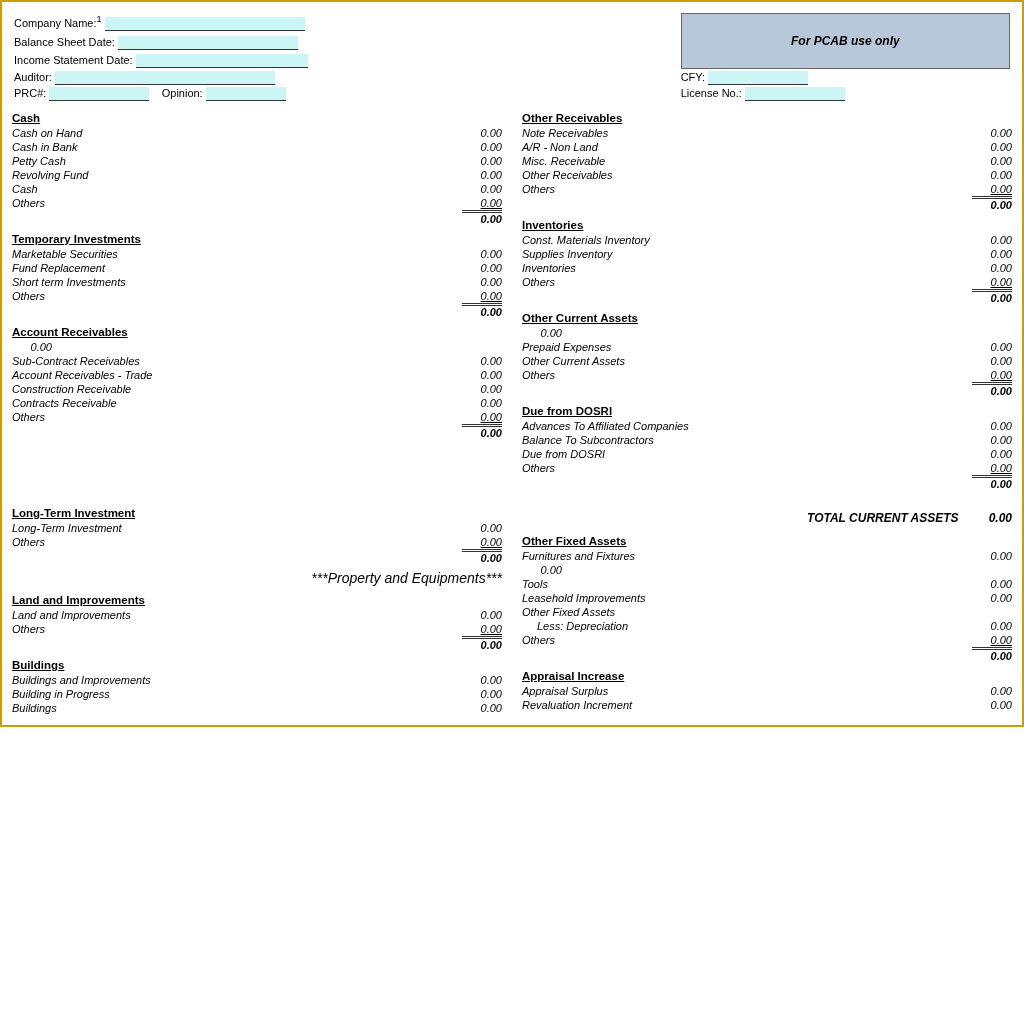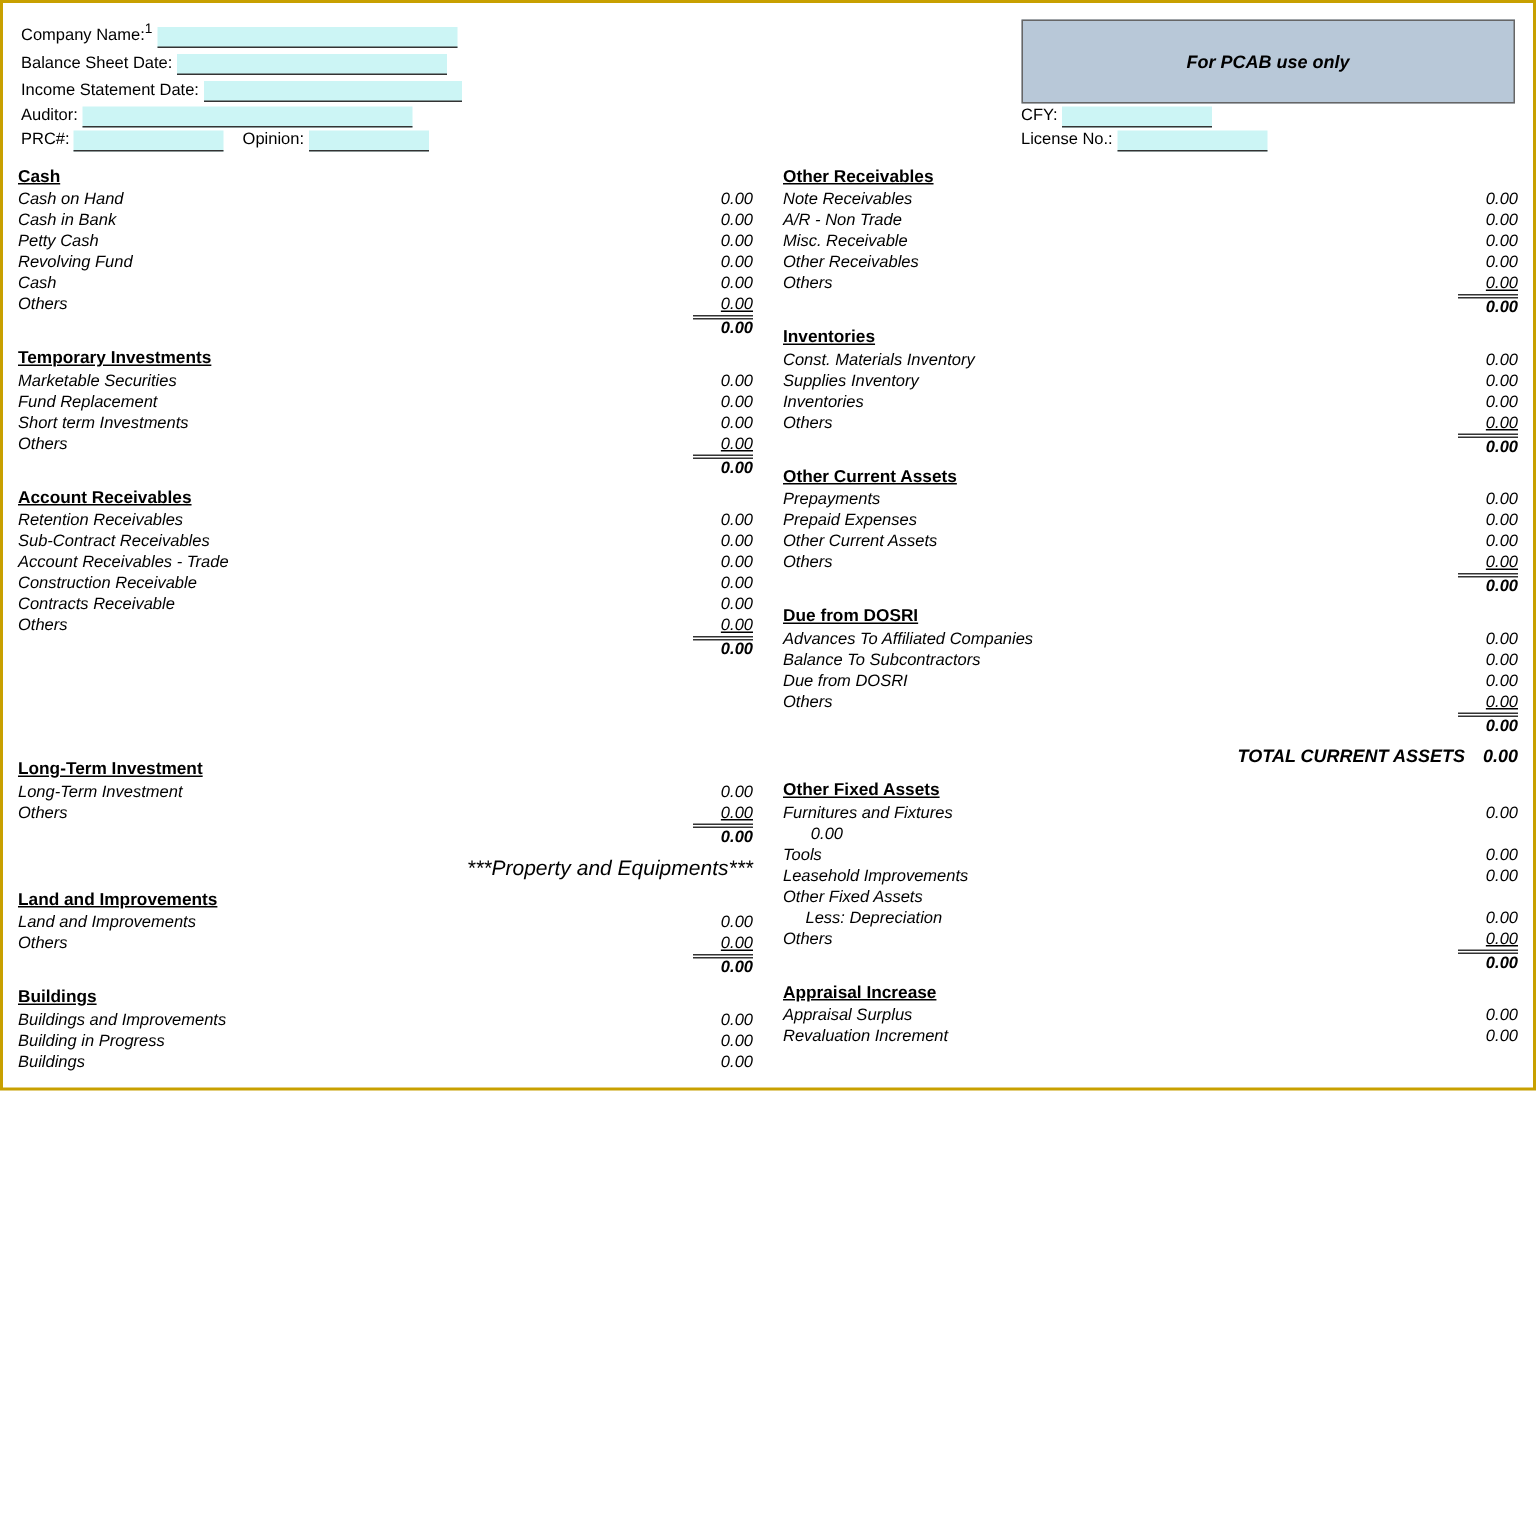--- a/index.html
+++ b/index.html
@@ -207,21 +207,20 @@
     <div class="item-row">
       <span class="item-label">Others</span>
       <span class="item-value underline-val">0.00</span>
     </div>
     <div style="display:flex; justify-content:flex-end;">
       <span class="subtotal-value" style="border-top:3px double #333;">0.00</span>
     </div>
 
     <div class="section-title">Account Receivables</div>
     <div class="item-row">
-      <span class="item-label">Retention Receivables</span>
       <span class="item-value">0.00</span>
     </div>
     <div class="item-row">
       <span class="item-label">Sub-Contract Receivables</span>
       <span class="item-value">0.00</span>
     </div>
     <div class="item-row">
       <span class="item-label">Account Receivables - Trade</span>
       <span class="item-value">0.00</span>
     </div>
@@ -288,21 +287,21 @@
   </div>
 
   <div class="right-col">
 
     <div class="section-title">Other Receivables</div>
     <div class="item-row">
       <span class="item-label">Note Receivables</span>
       <span class="item-value">0.00</span>
     </div>
     <div class="item-row">
-      <span class="item-label">A/R - Non Trade</span>
+      <span class="item-label">A/R - Non Land</span>
       <span class="item-value">0.00</span>
     </div>
     <div class="item-row">
       <span class="item-label">Misc. Receivable</span>
       <span class="item-value">0.00</span>
     </div>
     <div class="item-row">
       <span class="item-label">Other Receivables</span>
       <span class="item-value">0.00</span>
     </div>
@@ -330,21 +329,20 @@
     <div class="item-row">
       <span class="item-label">Others</span>
       <span class="item-value underline-val">0.00</span>
     </div>
     <div style="display:flex; justify-content:flex-end;">
       <span class="subtotal-value" style="border-top:3px double #333;">0.00</span>
     </div>
 
     <div class="section-title">Other Current Assets</div>
     <div class="item-row">
-      <span class="item-label">Prepayments</span>
       <span class="item-value">0.00</span>
     </div>
     <div class="item-row">
       <span class="item-label">Prepaid Expenses</span>
       <span class="item-value">0.00</span>
     </div>
     <div class="item-row">
       <span class="item-label">Other Current Assets</span>
       <span class="item-value">0.00</span>
     </div>
@@ -370,21 +368,21 @@
       <span class="item-value">0.00</span>
     </div>
     <div class="item-row">
       <span class="item-label">Others</span>
       <span class="item-value underline-val">0.00</span>
     </div>
     <div style="display:flex; justify-content:flex-end;">
       <span class="subtotal-value" style="border-top:3px double #333;">0.00</span>
     </div>
 
-    <div class="total-row" style="margin-top:7px; justify-content:flex-end; gap:12px;">
+    <div class="total-row" style="margin-top:21px; justify-content:flex-end; gap:30px;">
       <span class="total-label">TOTAL CURRENT ASSETS</span>
       <span class="total-value">0.00</span>
     </div>
 
     <div class="section-title">Other Fixed Assets</div>
     <div class="item-row">
       <span class="item-label">Furnitures and Fixtures</span>
       <span class="item-value">0.00</span>
     </div>
     <div class="item-row">

